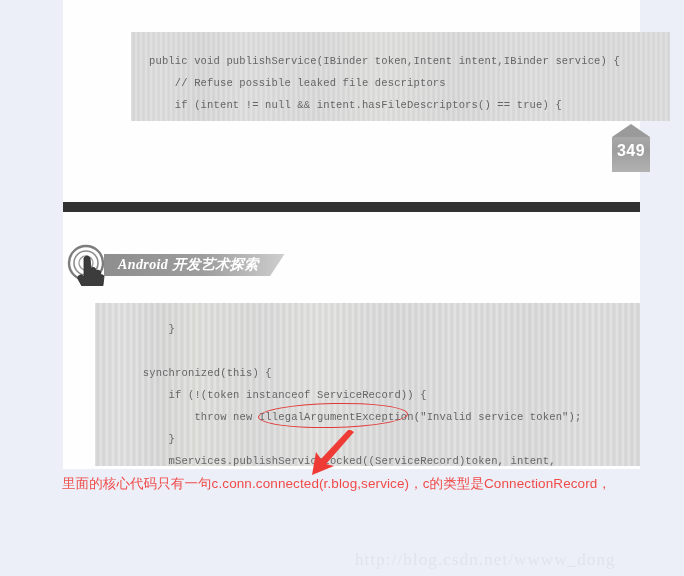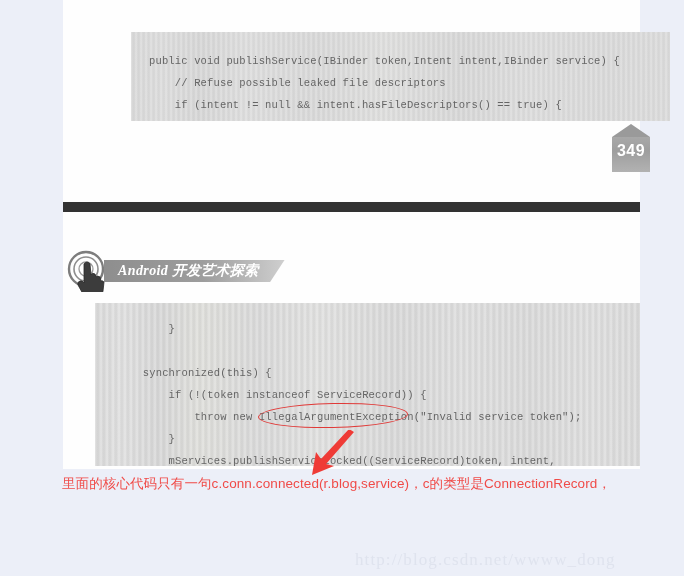--- a/index.html
+++ b/index.html
@@ -146,21 +146,21 @@
     font-size: 16px;
     font-weight: bold;
     color: #ffffff;
     letter-spacing: 0.5px;
   }
 
   
   .book-header {
     position: absolute;
     left: 66px;
-    top: 250px;
+    top: 244px;
     height: 42px;
     display: flex;
     align-items: center;
     text-align: right;
   }
   .touch-icon {
     position: relative;
     width: 44px;
     height: 42px;
     flex: 0 0 auto;

